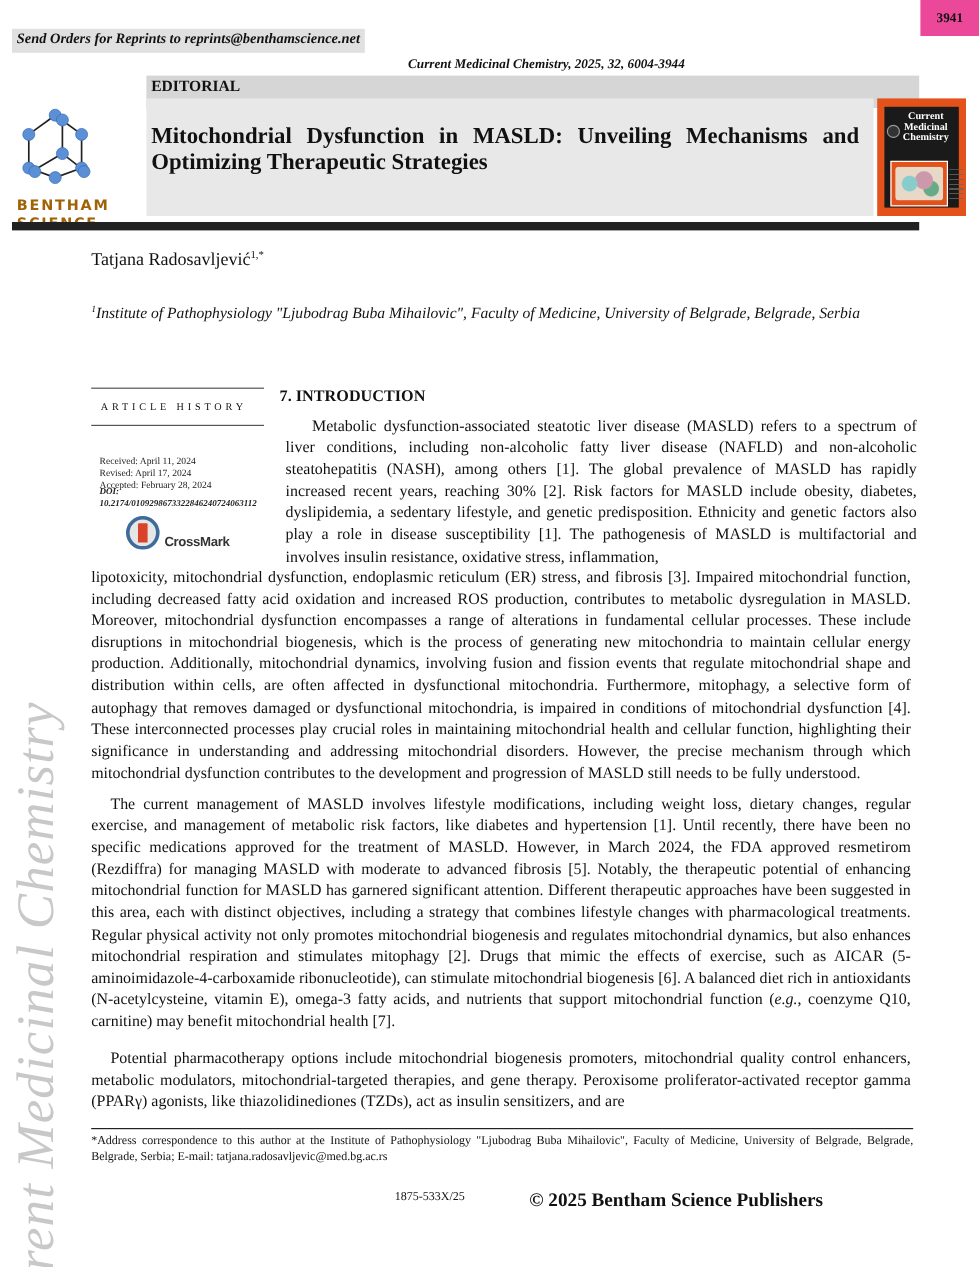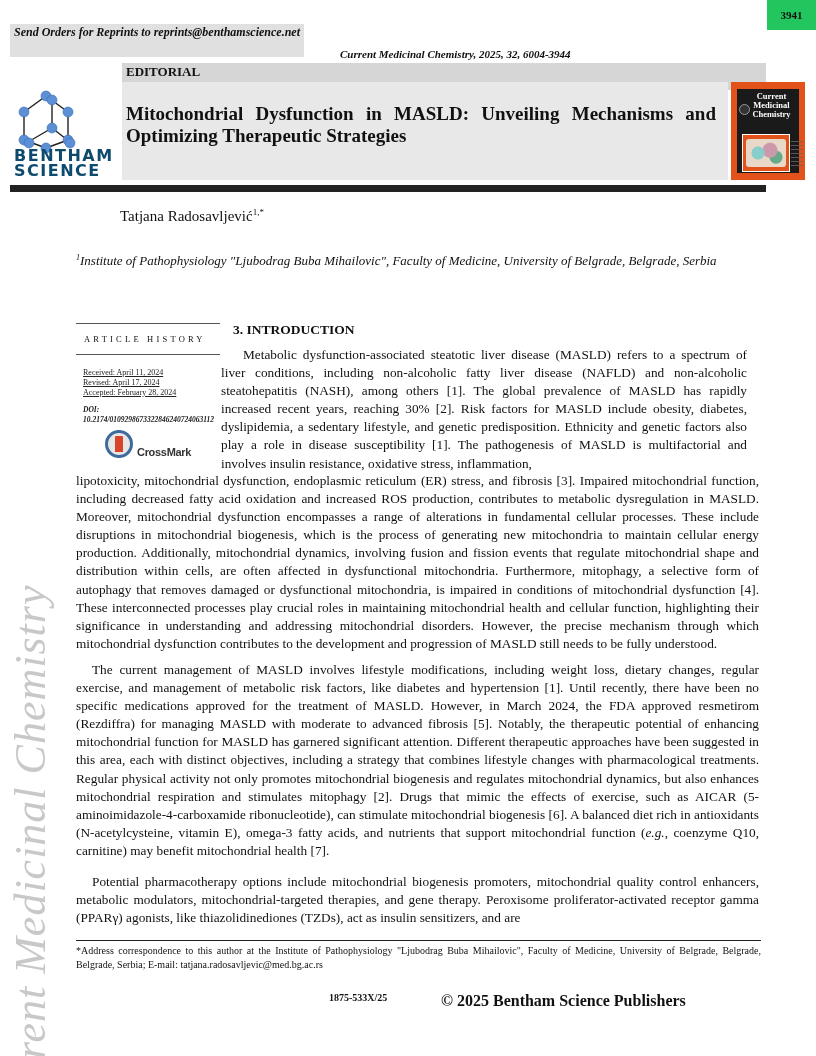--- a/index.html
+++ b/index.html
@@ -3,94 +3,94 @@
 <meta charset="utf-8">
 <style>
   html, body { margin: 0; padding: 0; }
   body {
     width: 816px; height: 1056px; position: relative; overflow: hidden;
     background: #ffffff; color: #111;
     font-family: "Liberation Serif", serif;
   }
   .abs { position: absolute; }
   .page-num-box {
-    left: 767px; top: 0; width: 49px; height: 30px; background: #22c55e;
+    left: 767px; top: 0; width: 49px; height: 30px; background: #ec4899;
     font-weight: bold; font-size: 11px; text-align: center; line-height: 30px;
   }
   .reprints {
-    left: 10px; top: 24px; height: 16px; padding: 0 4px 17px 4px;
+    left: 10px; top: 24px; height: 16px; padding: 0 4px 4px 4px;
     background: #e0e0e0; font-style: italic; font-weight: bold; font-size: 12px;
     line-height: 16px; color: #111;
   }
   .journal-cite {
     left: 340px; top: 48px; font-style: italic; font-weight: bold; font-size: 11px;
   }
   .journal-cite .vol { font-style: italic; }
   .editorial-bar {
     left: 122px; top: 63px; width: 644px; height: 27px; background: #d6d6d6;
     font-weight: bold; font-size: 13px; line-height: 17px; padding-left: 4px; box-sizing: border-box;
   }
   .title-box {
     left: 122px; top: 82px; width: 606px; height: 98px; background: #e8e8e8;
   }
   .title-text {
     left: 126px; top: 103px; width: 590px; font-weight: bold; font-size: 19px; line-height: 22px;
     text-align: justify; text-align-last: left;
   }
   .logo { left: 12px; top: 84px; width: 104px; height: 96px; }
   .bentham-text {
-    left: 14px; top: 148px; width: 102px; font-family: "DejaVu Sans", sans-serif;
-    font-weight: bold; color: #0c4a6e; font-size: 16px; line-height: 15px; letter-spacing: 1.5px;
+    left: 14px; top: 164px; width: 102px; font-family: "DejaVu Sans", sans-serif;
+    font-weight: bold; color: #a16207; font-size: 12px; line-height: 15px; letter-spacing: 1.5px;
   }
   .cover {
     left: 731px; top: 82px; width: 74px; height: 98px; background: #e4521b;
   }
   .cover-inner { position: absolute; left: 6px; top: 7px; width: 62px; height: 84px; background: #1a1a1a; }
   .cover-title {
     position: absolute; left: 13px; top: 10px; width: 55px; color: #fff; font-weight: bold;
     font-size: 8.5px; line-height: 9px; text-align: center;
   }
   .cover-image { position: absolute; left: 5px; top: 45px; width: 46px; height: 36px; background: #e4521b; border: 1px solid #fff; }
   .cover-art { position: absolute; left: 3px; top: 4px; width: 40px; height: 28px;
     background: radial-gradient(circle at 30% 50%, #8cc 0 6px, transparent 7px),
                 radial-gradient(circle at 60% 40%, #c9a 0 7px, transparent 8px),
                 radial-gradient(circle at 75% 65%, #6a8 0 6px, transparent 7px),
                 #e8d8c8; border-radius: 3px; }
   .cover-side { position: absolute; left: 54px; top: 52px; width: 12px; height: 28px;
     background: repeating-linear-gradient(#666 0 1px, transparent 1px 4px); opacity: .8; }
   .cover-circle { position: absolute; left: 2px; top: 15px; width: 9px; height: 9px; border-radius: 50%; border: 1px solid #999; background: #333; }
   .divider-bar { left: 10px; top: 185px; width: 756px; height: 7px; background: #222; }
   .author {
-    left: 76px; top: 207px; font-size: 15px; margin-left: 44px;
+    left: 76px; top: 207px; font-size: 15px;
   }
   .author sup { font-size: 9px; }
   .affiliation {
     left: 76px; top: 248px; width: 650px; font-style: italic; font-size: 13px; line-height: 19px;
   }
   .affiliation sup { font-size: 8px; }
   .sidebar-rule { left: 76px; width: 144px; height: 1px; background: #555; }
   .history-label {
     left: 84px; top: 334px; font-family: "Liberation Serif", serif; font-weight: normal; font-size: 8.5px;
     letter-spacing: 3.2px;
   }
-  .history-dates { left: 83px; top: 368px; font-size: 8px; line-height: 10px; color: #222; text-decoration: underline; }
+  .history-dates { left: 83px; top: 380px; font-size: 8px; line-height: 10px; color: #222; }
   .doi { left: 83px; top: 405px; font-size: 7.5px; line-height: 10px; font-style: italic; color: #222; font-weight: bold; }
   .crossmark { left: 105px; top: 426px; height: 32px; display: flex; align-items: flex-end; gap: 4px; }
   .crossmark-logo { width: 28px; height: 28px; border-radius: 50%; background: #e6e6e6; border: 3px solid #3d6b9c; box-sizing: border-box; position: relative; }
   .crossmark-logo::after { content: ""; position: absolute; left: 7px; top: 3px; width: 8px; height: 16px; background: #d9432a; border-radius: 1px 1px 0 0; }
   .crossmark-text { font-family: "Liberation Sans", sans-serif; font-size: 11px; font-weight: bold; color: #333; letter-spacing: -0.3px; }
   .section-heading { left: 233px; top: 322px; font-weight: bold; font-size: 13.5px; }
   .body-text { font-size: 13.3px; line-height: 18.1px; text-align: justify; color: #111; }
-  .para1 { left: 221px; top: 346px; width: 526px; text-indent: 22px; text-align: justify; }
+  .para1 { left: 238px; top: 346px; width: 526px; text-indent: 22px; text-align: justify; }
   .para1b { left: 76px; top: 472px; width: 683px; }
   .para2 { left: 76px; top: 661px; width: 683px; text-indent: 16px; }
   .para3 { left: 76px; top: 873px; width: 683px; text-indent: 16px; }
   .footnote-rule { left: 76px; top: 940px; width: 685px; height: 1px; background: #222; }
   .footnote { left: 76px; top: 944px; width: 685px; font-size: 10px; line-height: 13.5px; text-align: justify; }
-  .footer-issn { left: 329px; top: 992px; font-weight: bold; font-size: 10px; }
+  .footer-issn { left: 329px; top: 992px; font-weight: normal; font-size: 10px; }
   .footer-copy { left: 441px; top: 992px; font-weight: bold; font-size: 16px; }
   .vertical-journal {
     left: -290px; top: 832px; width: 640px; transform: rotate(-90deg); transform-origin: center;
     font-family: "Liberation Serif", serif; font-style: italic; font-size: 44px; color: #c8c8c8;
     white-space: nowrap; text-align: center; letter-spacing: 1px;
   }
 </style>
 </head>
 <body>
 
@@ -172,21 +172,21 @@
 </div>
 <div class="abs doi">
   <div>DOI:</div>
   <div>10.2174/0109298673322846240724063112</div>
 </div>
 <div class="abs crossmark">
   <div class="crossmark-logo"></div>
   <span class="crossmark-text">CrossMark</span>
 </div>
 
-<div class="abs section-heading">3. INTRODUCTION</div>
+<div class="abs section-heading">7. INTRODUCTION</div>
 
 <div class="abs body-text para1">Metabolic dysfunction-associated steatotic liver disease (MASLD) refers to a spectrum of liver conditions, including non-alcoholic fatty liver disease (NAFLD) and non-alcoholic steatohepatitis (NASH), among others [1]. The global prevalence of MASLD has rapidly increased recent years, reaching 30% [2]. Risk factors for MASLD include obesity, diabetes, dyslipidemia, a sedentary lifestyle, and genetic predisposition. Ethnicity and genetic factors also play a role in disease susceptibility [1]. The pathogenesis of MASLD is multifactorial and involves insulin resistance, oxidative stress, inflammation,</div>
 <div class="abs body-text para1b">lipotoxicity, mitochondrial dysfunction, endoplasmic reticulum (ER) stress, and fibrosis [3]. Impaired mitochondrial function, including decreased fatty acid oxidation and increased ROS production, contributes to metabolic dysregulation in MASLD. Moreover, mitochondrial dysfunction encompasses a range of alterations in fundamental cellular processes. These include disruptions in mitochondrial biogenesis, which is the process of generating new mitochondria to maintain cellular energy production. Additionally, mitochondrial dynamics, involving fusion and fission events that regulate mitochondrial shape and distribution within cells, are often affected in dysfunctional mitochondria. Furthermore, mitophagy, a selective form of autophagy that removes damaged or dysfunctional mitochondria, is impaired in conditions of mitochondrial dysfunction [4]. These interconnected processes play crucial roles in maintaining mitochondrial health and cellular function, highlighting their significance in understanding and addressing mitochondrial disorders. However, the precise mechanism through which mitochondrial dysfunction contributes to the development and progression of MASLD still needs to be fully understood.</div>
 <div class="abs body-text para2">
   <span>The current management of MASLD involves lifestyle modifications, including weight loss, dietary changes, regular exercise, and management of metabolic risk factors, like diabetes and hypertension [1]. Until recently, there have been no specific medications approved for the treatment of MASLD. However, in March 2024, the FDA approved resmetirom (Rezdiffra) for managing MASLD with moderate to advanced fibrosis [5]. Notably, the therapeutic potential of enhancing mitochondrial function for MASLD has garnered significant attention. Different therapeutic approaches have been suggested in this area, each with distinct objectives, including a strategy that combines lifestyle changes with pharmacological treatments. Regular physical activity not only promotes mitochondrial biogenesis and regulates mitochondrial dynamics, but also enhances mitochondrial respiration and stimulates mitophagy [2]. Drugs that mimic the effects of exercise, such as AICAR (5-aminoimidazole-4-carboxamide ribonucleotide), can stimulate mitochondrial biogenesis [6]. A balanced diet rich in antioxidants (N-acetylcysteine, vitamin E), omega-3 fatty acids, and nutrients that support mitochondrial function (</span><em>e.g.</em><span>, coenzyme Q10, carnitine) may benefit mitochondrial health [7].</span>
 </div>
 <div class="abs body-text para3">Potential pharmacotherapy options include mitochondrial biogenesis promoters, mitochondrial quality control enhancers, metabolic modulators, mitochondrial-targeted therapies, and gene therapy. Peroxisome proliferator-activated receptor gamma (PPARγ) agonists, like thiazolidinediones (TZDs), act as insulin sensitizers, and are</div>
 
 <div class="abs footnote-rule"></div>
 <div class="abs footnote">*Address correspondence to this author at the Institute of Pathophysiology "Ljubodrag Buba Mihailovic", Faculty of Medicine, University of Belgrade, Belgrade, Belgrade, Serbia; E-mail: tatjana.radosavljevic@med.bg.ac.rs</div>

